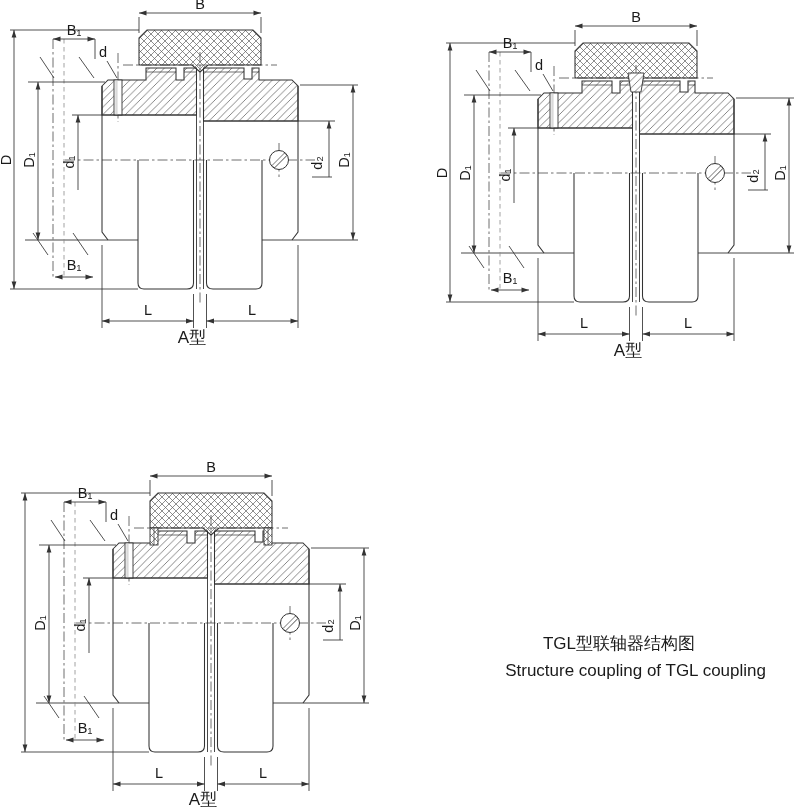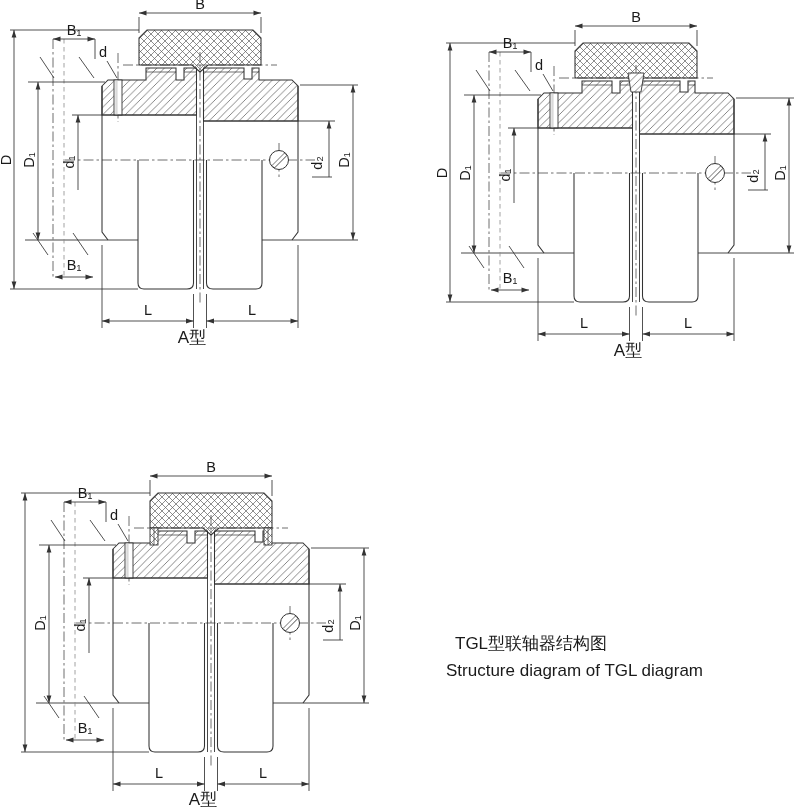--- a/index.html
+++ b/index.html
@@ -6,21 +6,21 @@
   .stage{position:relative;width:800px;height:807px;background:#ffffff;overflow:hidden;
          font-family:"Liberation Sans",sans-serif;}
   svg text{font-family:"Liberation Sans","DejaVu Sans",sans-serif;}
   .lbl{font-size:14.5px;fill:#1a1a1a;}
   .mid{text-anchor:middle;}
   .cap{font-size:17px;fill:#1a1a1a;}
   .cl{stroke:#4a4a4a;stroke-width:0.8;stroke-dasharray:10 3 2.5 3;fill:none;}
   .dash{stroke:#8a8a8a;stroke-width:0.8;stroke-dasharray:4.5 3.5;fill:none;}
   .dim{stroke:#333;stroke-width:0.85;fill:none;}
   .arr{fill:#333;stroke:none;}
-  .t{position:absolute;color:#1a1a1a;font-size:17px;text-align:left;white-space:nowrap;}
+  .t{position:absolute;color:#1a1a1a;font-size:17px;text-align:right;white-space:nowrap;}
   .t-zh{left:455px;top:632px;width:240px;}
   .t-en{left:446px;top:661px;width:320px;}
 </style>
 </head>
 <body>
 
 <div class="stage">
 <svg width="800" height="807" viewBox="0 0 800 807">
   <defs>
     <pattern id="hatchL" width="7.5" height="7.5" patternUnits="userSpaceOnUse">
@@ -141,14 +141,14 @@
     <text class="lbl mid" transform="translate(122,3) rotate(-90)">d₂</text>
     <text class="lbl mid" transform="translate(149,0) rotate(-90)">D₁</text>
     <text class="lbl mid" x="-126" y="110">B₁</text>
     <text class="lbl mid" x="-52" y="155">L</text>
     <text class="lbl mid" x="52" y="155">L</text>
     <text class="cap mid" x="-8" y="182">A型</text>
   </g>
 </svg>
 
 <div class="t t-zh">TGL型联轴器结构图</div>
-<div class="t t-en">Structure diagram of TGL diagram</div>
+<div class="t t-en">Structure coupling of TGL coupling</div>
 </div>
 
 </body></html>

